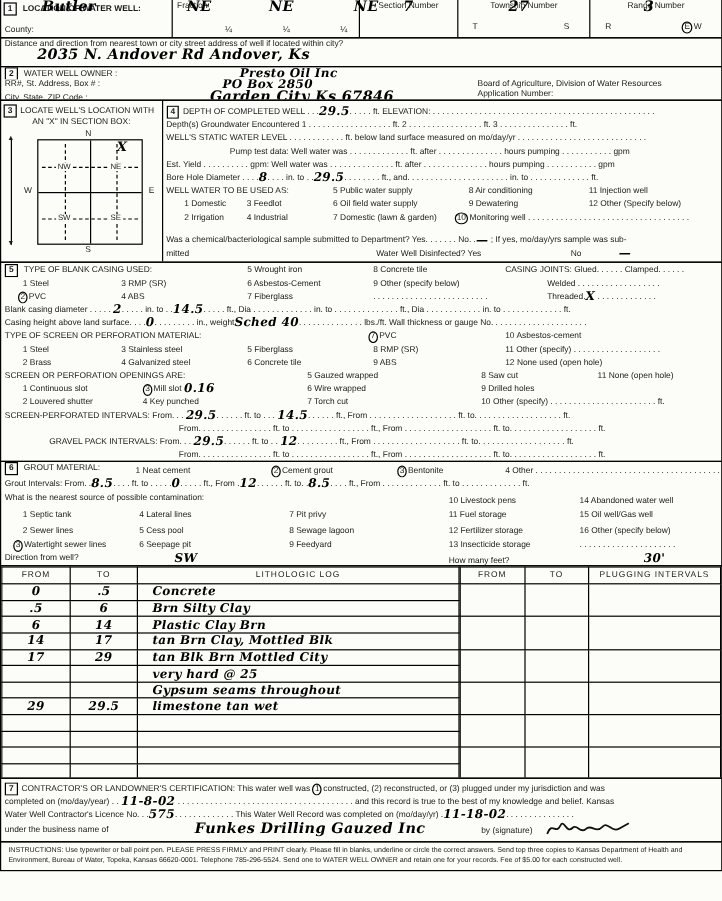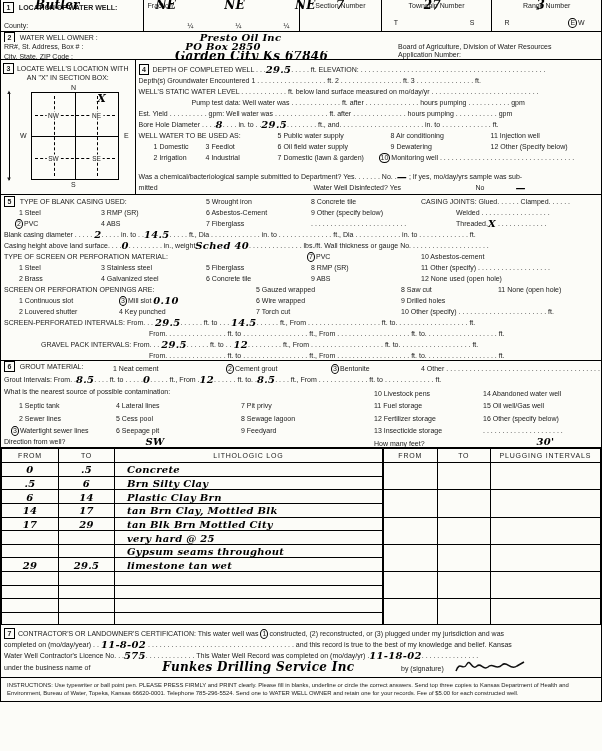--- a/index.html
+++ b/index.html
@@ -91,20 +91,25 @@
       <span class="a" style="left:88px;bottom:3px">S</span>
     </div>
     <div class="c" style="width:109px">
       <span class="clab">Range Number</span>
       <span class="a" style="left:12px;bottom:3px">R</span>
       <span class="a hw hwb" style="left:44px;bottom:3px">3</span>
       <span class="a" style="left:76px;bottom:3px"><span class="circ">E</span><span>W</span></span>
     </div>
   </div>
 
+  <div class="sec dist">
+    <div style="padding:1px 0 0 3px">Distance and direction from nearest town or city street address of well if located within city?</div>
+    <span class="a hw hwb" style="left:30px;bottom:4px">2035 N. Andover Rd  Andover, Ks</span>
+    
+  </div>
 
   <div class="sec s2box">
     <div class="ln" style="height:9.5px;line-height:9.5px">
       <span class="snum">2</span>
       <span>WATER WELL OWNER :</span>
       <span class="a hw" style="left:100px;bottom:-2px">Presto Oil Inc</span>
     </div>
     <div class="ln" style="height:9.5px;line-height:9.5px">
       <span>RR#, St. Address, Box #  :</span>
       <span class="a hw" style="left:100px;bottom:-1px">PO Box 2850</span>
@@ -225,21 +230,21 @@
       <span class="a" style="left:420px">12 None used (open hole)</span>
     </div>
     <div class="ln">
       <span>SCREEN OR PERFORATION OPENINGS ARE:</span>
       <span class="a" style="left:255px">5 Gauzed wrapped</span>
       <span class="a" style="left:400px">8 Saw cut</span>
       <span class="a" style="left:497px">11 None (open hole)</span>
     </div>
     <div class="ln">
       <span class="a" style="left:18px">1 Continuous slot</span>
-      <span class="a" style="left:118px"><span class="circ">3</span><span>Mill slot</span> <span class="hw">0.10</span></span>
+      <span class="a" style="left:118px"><span class="circ">3</span><span>Mill slot</span> <span class="hw">0.16</span></span>
       <span class="a" style="left:255px">6 Wire wrapped</span>
       <span class="a" style="left:400px">9 Drilled holes</span>
     </div>
     <div class="ln">
       <span class="a" style="left:18px">2 Louvered shutter</span>
       <span class="a" style="left:118px">4 Key punched</span>
       <span class="a" style="left:255px">7 Torch cut</span>
       <span class="a" style="left:400px">10 Other (specify) . . . . . . . . . . . . . . . . . . . . . . . ft.</span>
     </div>
     <div class="ln"><span>SCREEN-PERFORATED INTERVALS:  From. . . </span><span class="hw">29.5</span><span>. . . . . . ft. to . . . </span><span class="hw">14.5</span><span>. . . . . . ft., From . . . . . . . . . . . . . . . . . . . ft.  to. . . . . . . . . . . . . . . . . . . ft.</span></div>
@@ -416,21 +421,21 @@
         </tbody>
     </table>
   </div>
 
   <div class="sec s7box">
     <div class="ln"><span class="snum">7</span><span>CONTRACTOR'S OR LANDOWNER'S CERTIFICATION: This water well was</span> <span class="circ">1</span><span>constructed, (2) reconstructed, or (3) plugged under my jurisdiction and was</span></div>
     <div class="ln"><span>completed on (mo/day/year) . . </span><span class="hw">11-8-02</span><span> . . . . . . . . . . . . . . . . . . . . . . . . . . . . . . . . . . . . . .   and this record is true to the best of my knowledge and belief. Kansas</span></div>
     <div class="ln"><span>Water Well Contractor's Licence No. . .</span><span class="hw">575</span><span>. . . . . . . . . . . . .   This Water Well Record was completed on (mo/day/yr)  .</span><span class="hw">11-18-02</span><span>. . . . . . . . . . . . . . .</span></div>
     <div class="ln" style="height:13px;line-height:13px">
       <span>under the business name of</span>
-      <span class="a hw hwb" style="left:70px;bottom:2px">Funkes Drilling Service Inc</span>
+      <span class="a hw hwb" style="left:70px;bottom:2px">Funkes Drilling Gauzed Inc</span>
       <span class="a" style="left:400px">by  (signature)</span>
       <svg class="sig" width="74" height="16" viewBox="0 0 74 16">
         <path d="M3,13 C7,2 10,14 14,6 C17,0 19,13 24,8 C28,4 30,13 35,9 C40,4 43,13 49,7 C54,2 57,13 64,8 L71,4" stroke="#111" fill="none" stroke-width="1.5"></path>
       </svg>
     </div>
   </div>
 
   <div class="sec instr">
     <div class="il">INSTRUCTIONS: Use typewriter or ball point pen. PLEASE PRESS FIRMLY and PRINT clearly. Please fill in blanks, underline or circle the correct answers. Send top three copies to Kansas Department of Health and</div>
     <div class="il">Environment, Bureau of Water, Topeka, Kansas 66620-0001. Telephone 785-296-5524. Send one to WATER WELL OWNER and retain one for your records. Fee of $5.00 for each constructed well.</div>

